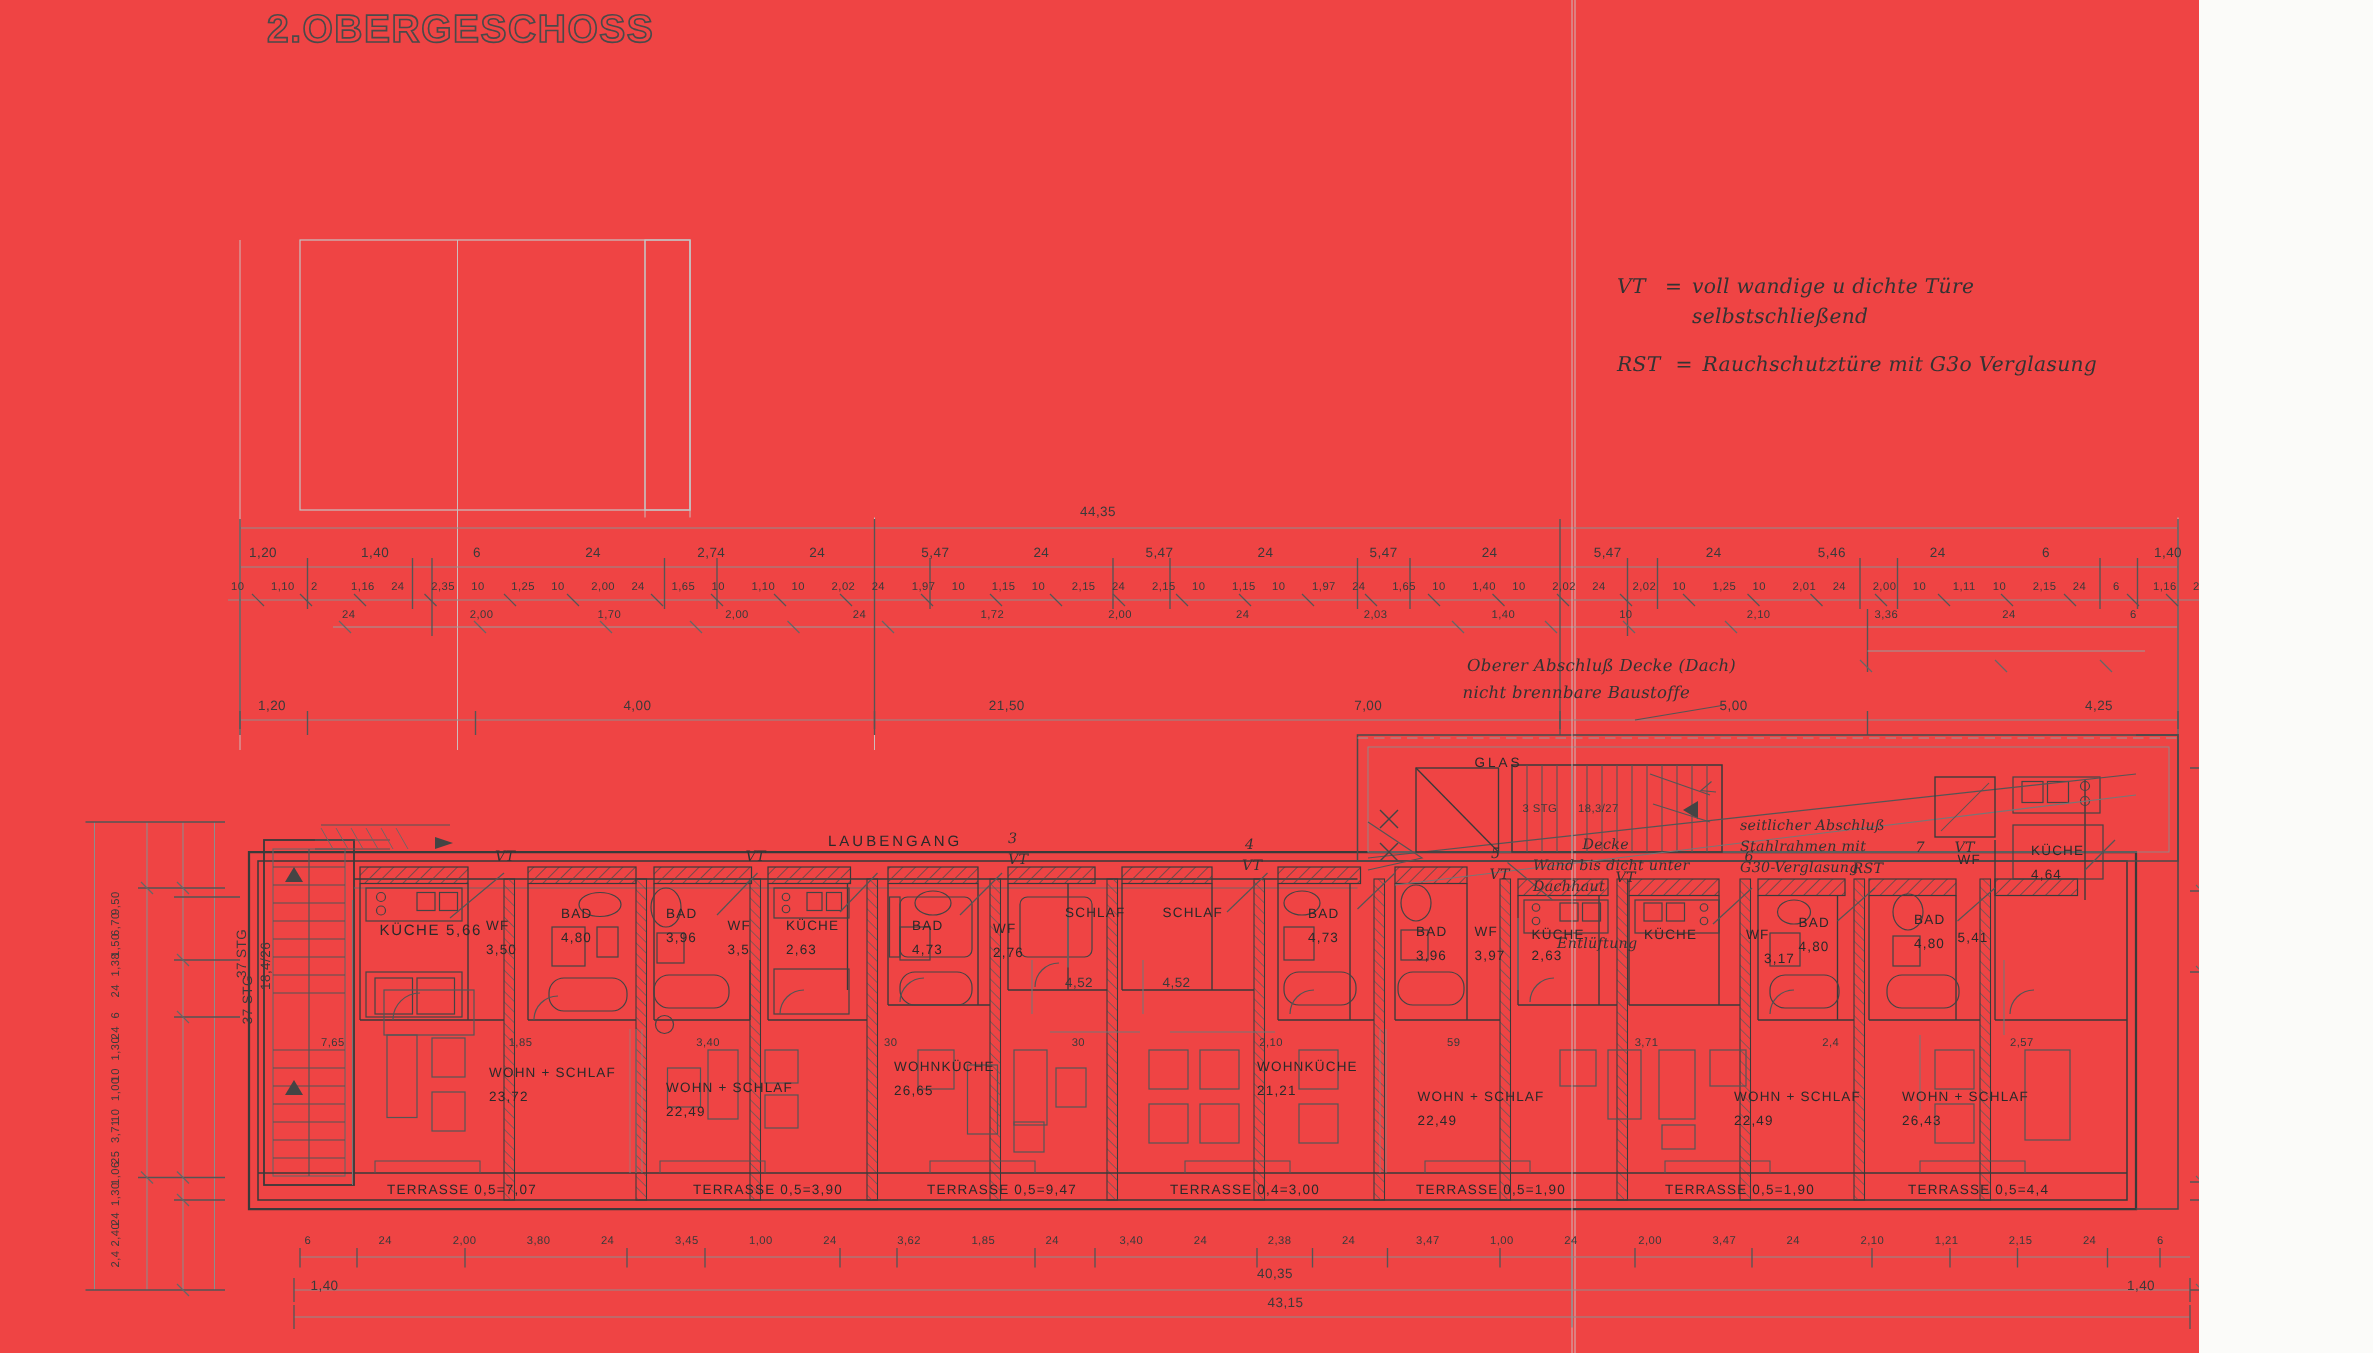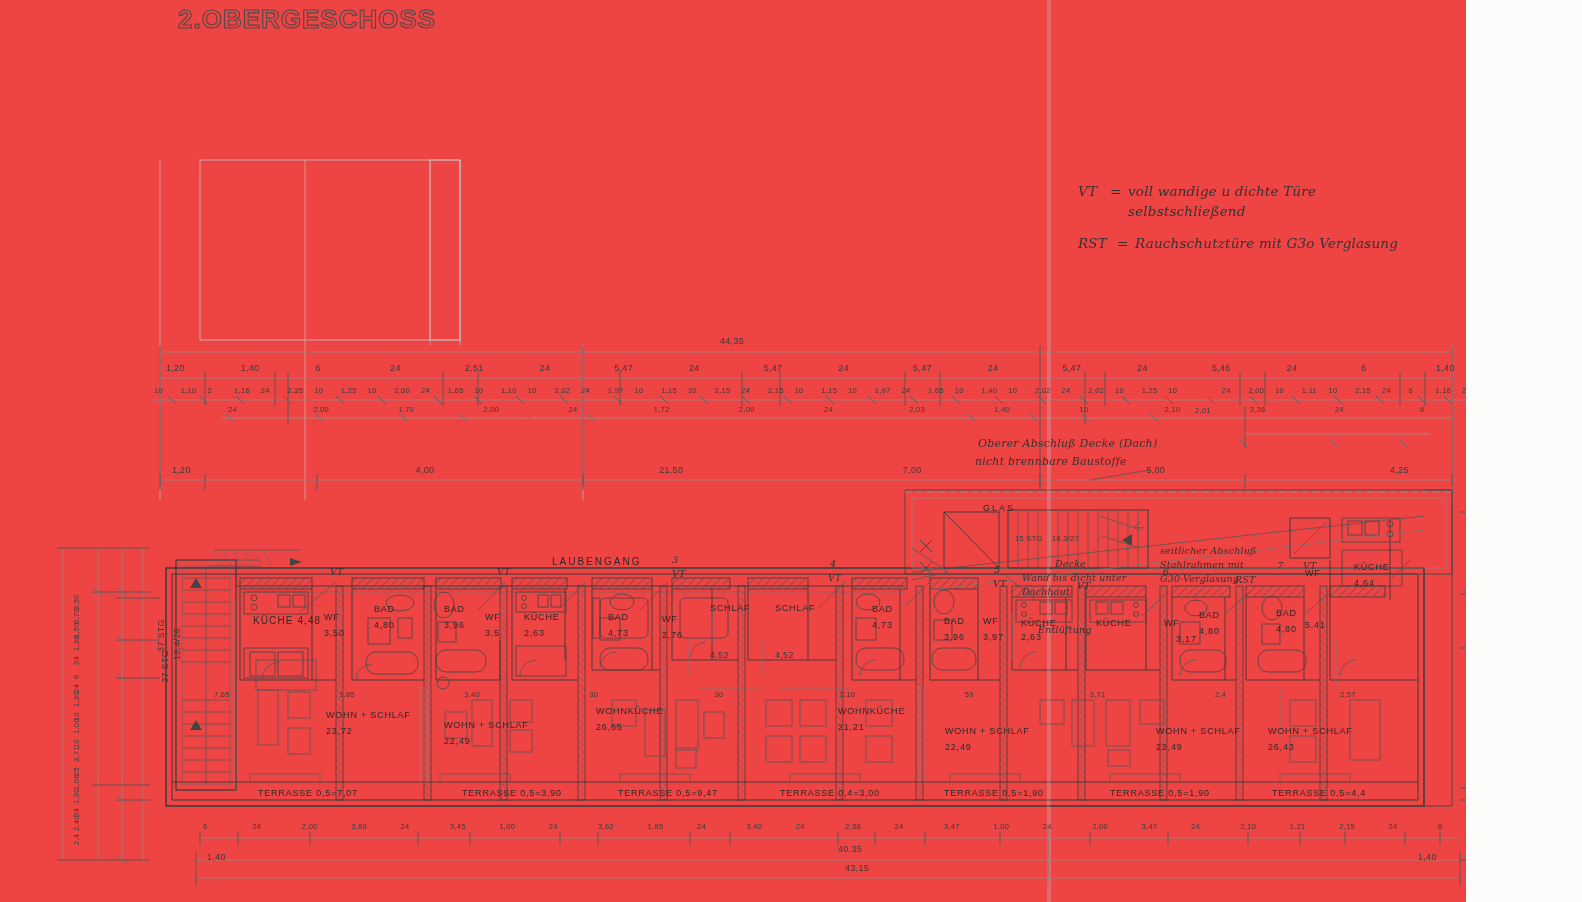--- a/index.html
+++ b/index.html
@@ -618,26 +618,26 @@
 
   <div class="tx hand xs" style="left:1038px;top:624px;">Entlüftung</div>
   <div class="tx room sm" style="left:983px;top:503px;letter-spacing:2px;">GLAS</div>
 
   <div class="tx dim vert90" style="left:160px;top:650px;">
     <span class="vert90">37 STG</span>
   </div>
   <div class="tx dim" style="left:156px;top:652px;transform:rotate(-90deg);transform-origin:0 0;">37 STG</div>
   <div class="tx dim" style="left:172px;top:660px;transform:rotate(-90deg);transform-origin:0 0;">18,4/26</div>
 
-  <div class="tx dim sm" style="left:1015px;top:534px;">15 STG</div>
+  <div class="tx dim sm" style="left:1015px;top:534px;">3 STG</div>
   <div class="tx dim sm" style="left:1052px;top:534px;">18,3/27</div>
 
   <div class="tx room" style="left:253px;top:615px;">
     <span>KÜCHE</span>
-    <span>4,48</span>
+    <span>5,66</span>
   </div>
   <div class="tx room sm" style="left:324px;top:612px;">WF</div>
   <div class="tx room sm" style="left:324px;top:628px;">3,50</div>
 
   <div class="tx room sm" style="left:374px;top:604px;">BAD</div>
   <div class="tx room sm" style="left:374px;top:620px;">4,80</div>
 
   <div class="tx room sm" style="left:444px;top:604px;">BAD</div>
   <div class="tx room sm" style="left:444px;top:620px;">3,96</div>
 
@@ -758,21 +758,21 @@
   <div class="tx dim" style="left:838px;top:844px;">40,35</div>
   <div class="tx dim" style="left:845px;top:863px;">43,15</div>
   <div class="tx dim" style="left:207px;top:852px;">1,40</div>
   <div class="tx dim" style="left:1418px;top:852px;">1,40</div>
 
   <div id="toprow1">
       <div class="tx dim " style="left: 166px; top: 363px;">1,20</div>
       <div class="tx dim " style="left: 240.706px; top: 363px;">1,40</div>
       <div class="tx dim " style="left: 315.412px; top: 363px;">6</div>
       <div class="tx dim " style="left: 390.118px; top: 363px;">24</div>
-      <div class="tx dim " style="left: 464.824px; top: 363px;">2,51</div>
+      <div class="tx dim " style="left: 464.824px; top: 363px;">2,74</div>
       <div class="tx dim " style="left: 539.529px; top: 363px;">24</div>
       <div class="tx dim " style="left: 614.235px; top: 363px;">5,47</div>
       <div class="tx dim " style="left: 688.941px; top: 363px;">24</div>
       <div class="tx dim " style="left: 763.647px; top: 363px;">5,47</div>
       <div class="tx dim " style="left: 838.353px; top: 363px;">24</div>
       <div class="tx dim " style="left: 913.059px; top: 363px;">5,47</div>
       <div class="tx dim " style="left: 987.765px; top: 363px;">24</div>
       <div class="tx dim " style="left: 1062.47px; top: 363px;">5,47</div>
       <div class="tx dim " style="left: 1137.18px; top: 363px;">24</div>
       <div class="tx dim " style="left: 1211.88px; top: 363px;">5,46</div>
@@ -814,21 +814,21 @@
       <div class="tx dim sm" style="left: 928.122px; top: 386px;">1,65</div>
       <div class="tx dim sm" style="left: 954.816px; top: 386px;">10</div>
       <div class="tx dim sm" style="left: 981.51px; top: 386px;">1,40</div>
       <div class="tx dim sm" style="left: 1008.2px; top: 386px;">10</div>
       <div class="tx dim sm" style="left: 1034.9px; top: 386px;">2,02</div>
       <div class="tx dim sm" style="left: 1061.59px; top: 386px;">24</div>
       <div class="tx dim sm" style="left: 1088.29px; top: 386px;">2,02</div>
       <div class="tx dim sm" style="left: 1114.98px; top: 386px;">10</div>
       <div class="tx dim sm" style="left: 1141.67px; top: 386px;">1,25</div>
       <div class="tx dim sm" style="left: 1168.37px; top: 386px;">10</div>
-      <div class="tx dim sm" style="left: 1195.06px; top: 386px; margin-top: 20px;">2,01</div>
+      <div class="tx dim sm" style="left: 1195.06px; top: 386px;">2,01</div>
       <div class="tx dim sm" style="left: 1221.76px; top: 386px;">24</div>
       <div class="tx dim sm" style="left: 1248.45px; top: 386px;">2,00</div>
       <div class="tx dim sm" style="left: 1275.14px; top: 386px;">10</div>
       <div class="tx dim sm" style="left: 1301.84px; top: 386px;">1,11</div>
       <div class="tx dim sm" style="left: 1328.53px; top: 386px;">10</div>
       <div class="tx dim sm" style="left: 1355.22px; top: 386px;">2,15</div>
       <div class="tx dim sm" style="left: 1381.92px; top: 386px;">24</div>
       <div class="tx dim sm" style="left: 1408.61px; top: 386px;">6</div>
       <div class="tx dim sm" style="left: 1435.31px; top: 386px;">1,16</div>
       <div class="tx dim sm" style="left: 1462px; top: 386px;">24</div>

